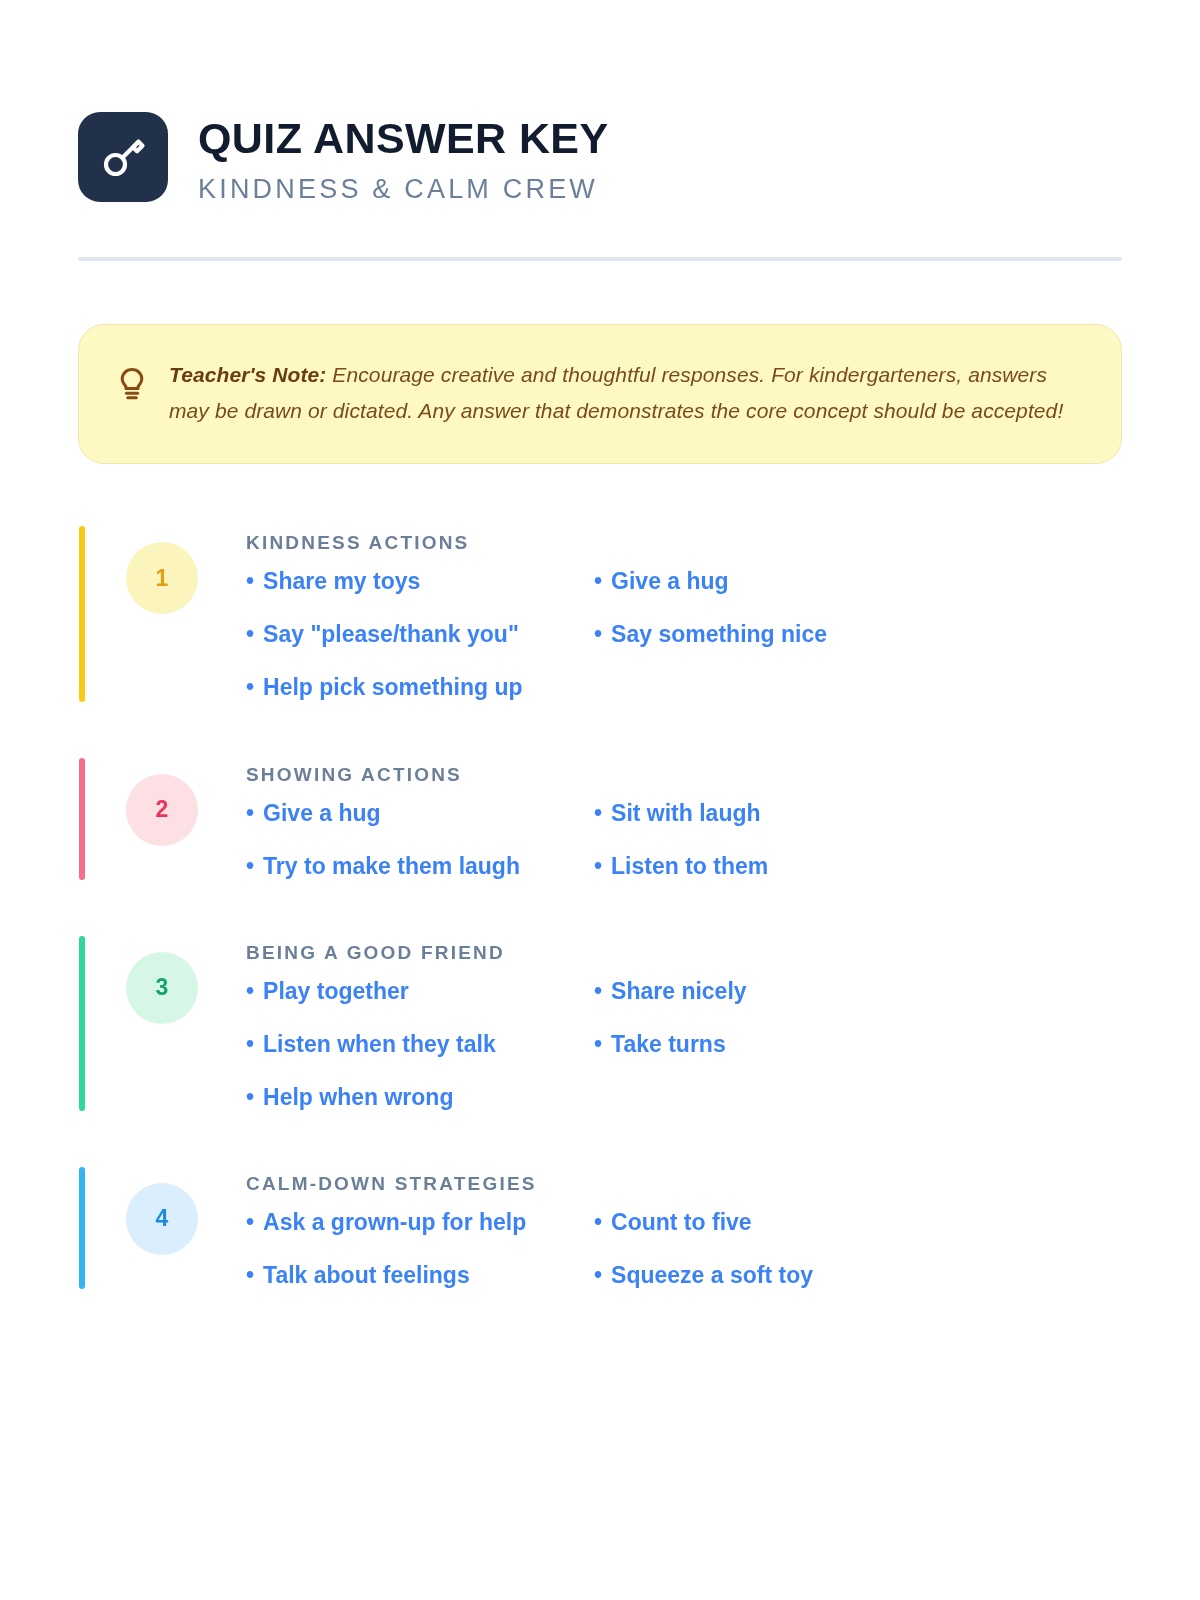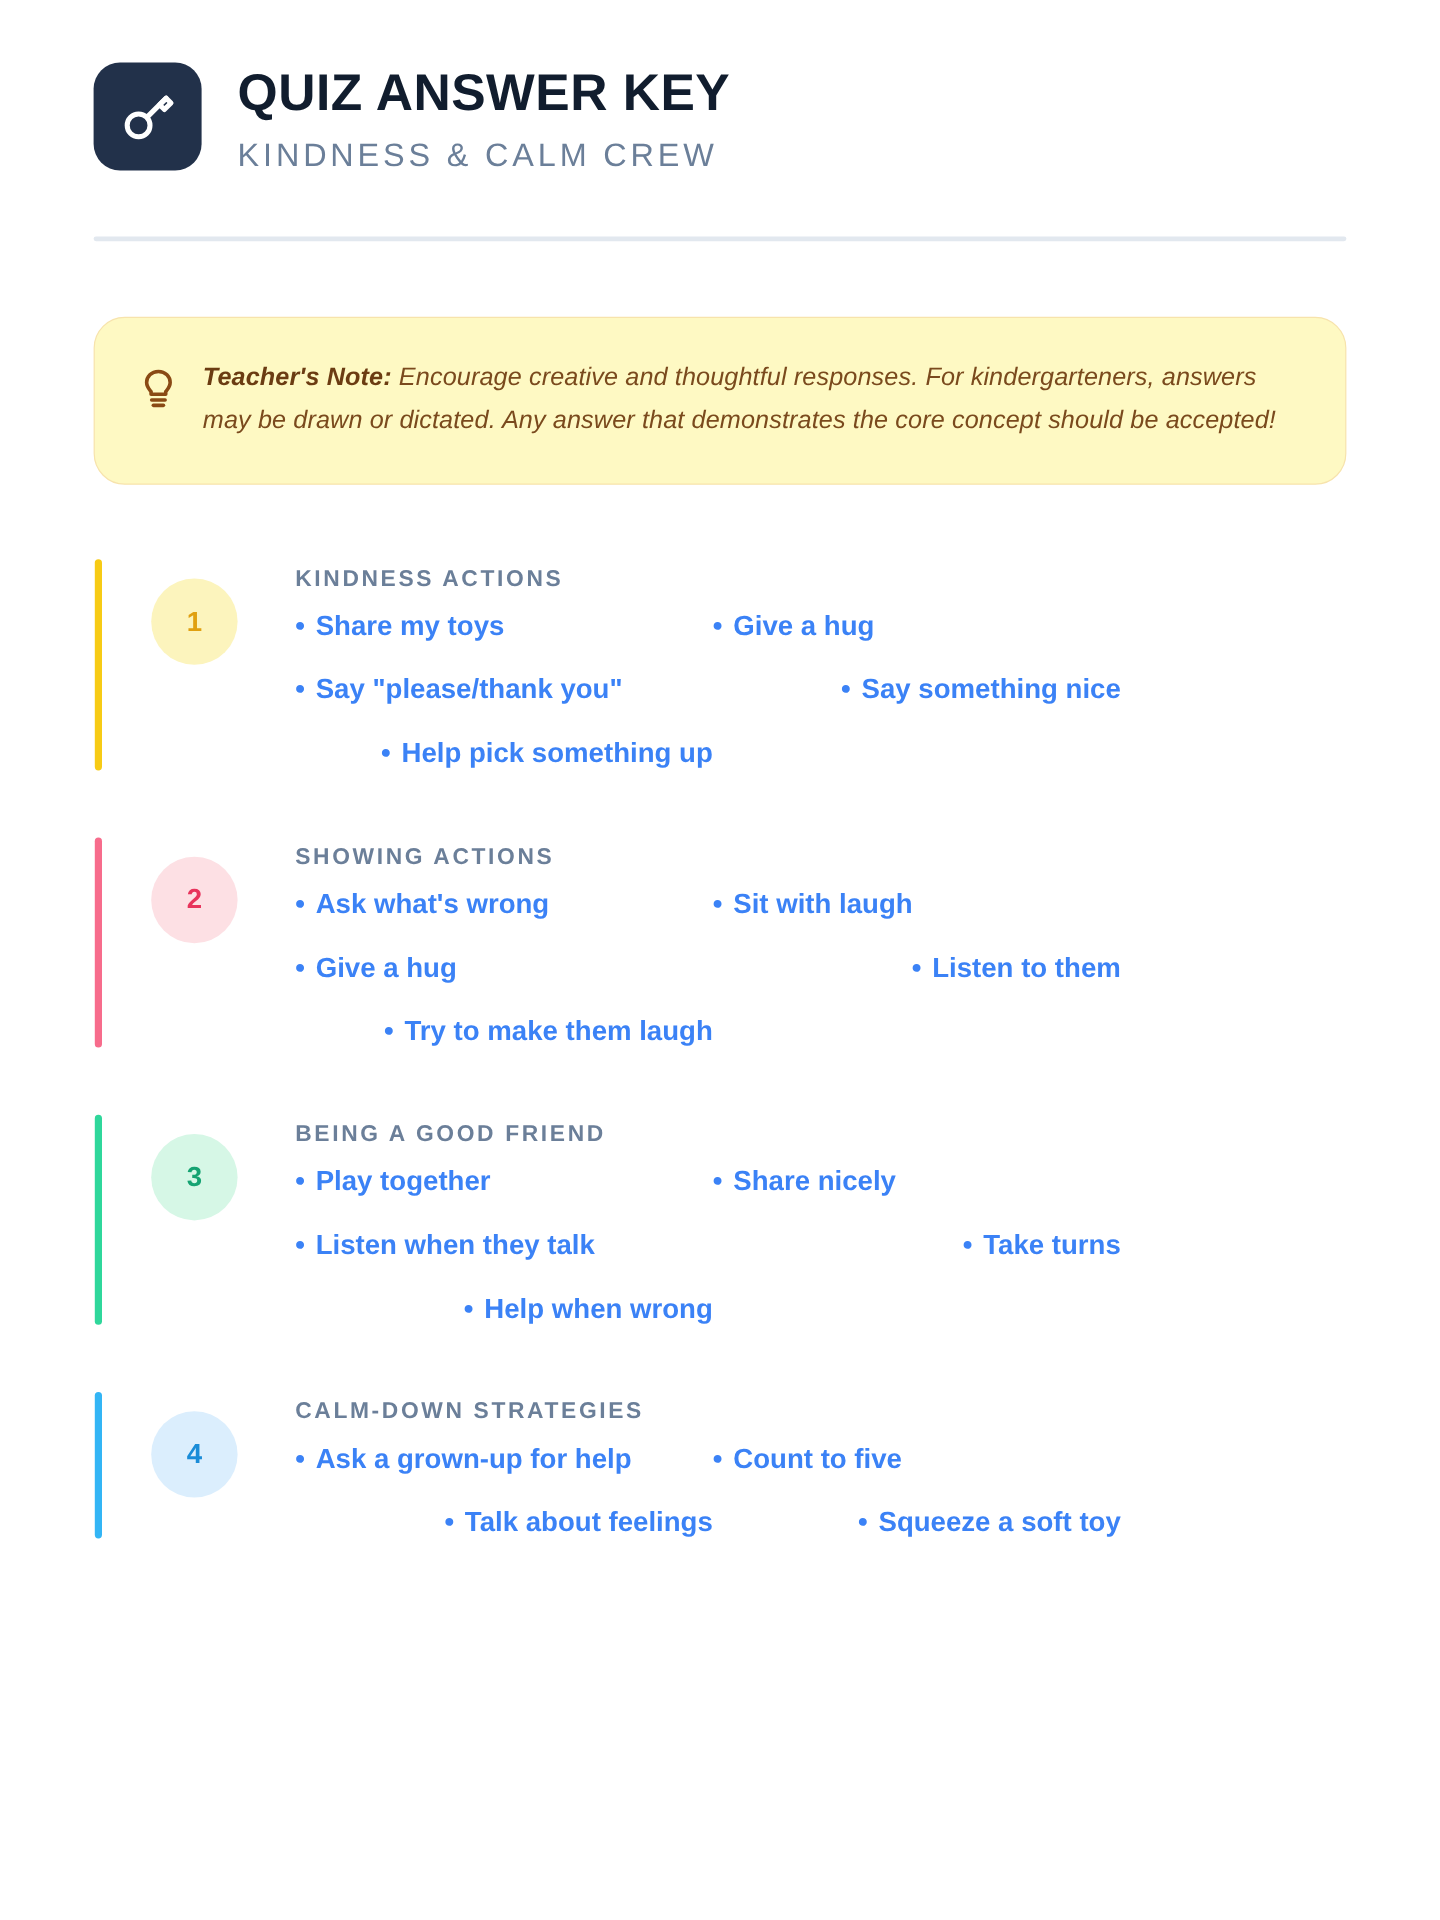--- a/index.html
+++ b/index.html
@@ -19,21 +19,21 @@
     width: 1200px;
     height: 1600px;
     box-sizing: border-box;
     padding: 0 78px;
   }
 
   
   .header {
     display: flex;
     align-items: flex-start;
-    padding-top: 52px;
+    padding-top: 112px;
   }
   .logo-badge {
     width: 90px;
     height: 90px;
     border-radius: 22px;
     background: #22314a;
     flex: 0 0 auto;
     display: flex;
     align-items: center;
     justify-content: center;
@@ -154,21 +154,21 @@
   .answer-col.col-1 { width: 348px; }
   .answer-col.col-2 { width: 340px; }
   .answer-item {
     font-size: 23px;
     font-weight: 600;
     color: #3b82f6;
     line-height: 1.35;
     margin-bottom: 22px;
     white-space: nowrap;
   }
-  .answer-item:last-child { margin-bottom: 0; text-align: right; }
+  .answer-item:last-child { margin-bottom: 0; }
   .bullet {
     display: inline-block;
     margin-right: 9px;
   }
 </style>
 </head>
 <body>
 
 <div class="page">
 
@@ -224,21 +224,20 @@
           </div>
         </div>
       </div>
       <div class="section">
         <div class="accent-bar" style="background: rgb(247, 108, 140);"></div>
         <div class="num-badge" style="background: rgb(253, 224, 228); color: rgb(232, 52, 92);">2</div>
         <div class="section-body">
           <div class="section-heading">SHOWING ACTIONS</div>
           <div class="answers">
             <div class="answer-col col-1">
-              <div class="answer-item"><span class="bullet">•</span><span>Ask what's wrong</span></div>
               <div class="answer-item"><span class="bullet">•</span><span>Give a hug</span></div>
               <div class="answer-item"><span class="bullet">•</span><span>Try to make them laugh</span></div>
             </div>
             <div class="answer-col col-2">
               <div class="answer-item"><span class="bullet">•</span><span>Sit with laugh</span></div>
               <div class="answer-item"><span class="bullet">•</span><span>Listen to them</span></div>
             </div>
           </div>
         </div>
       </div>

